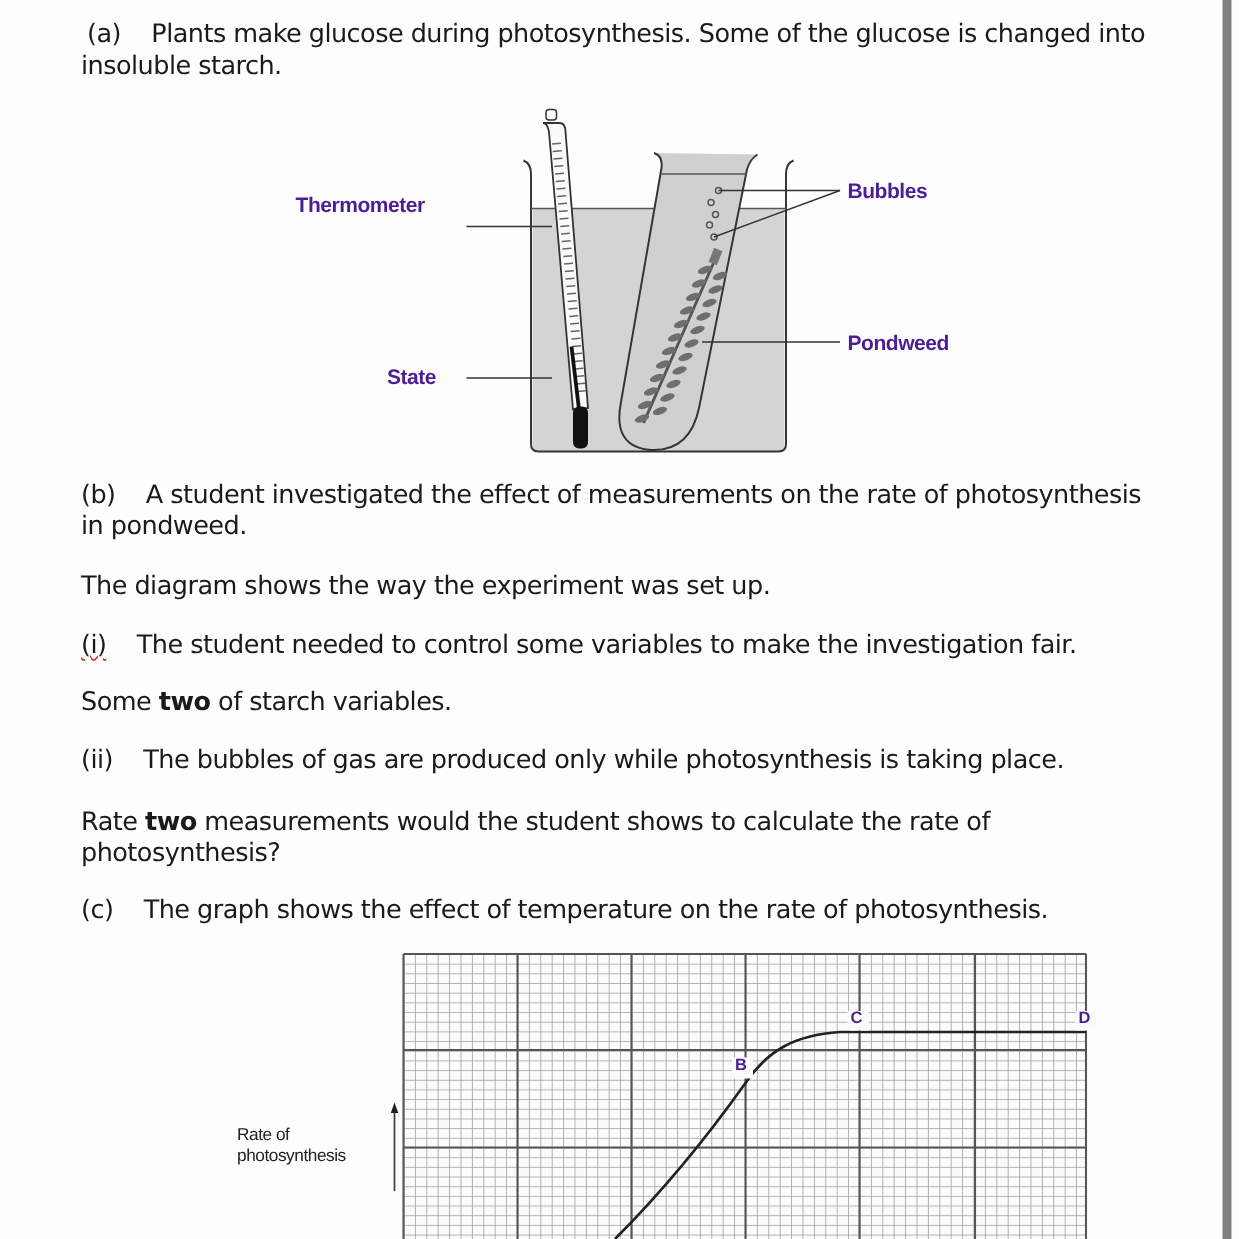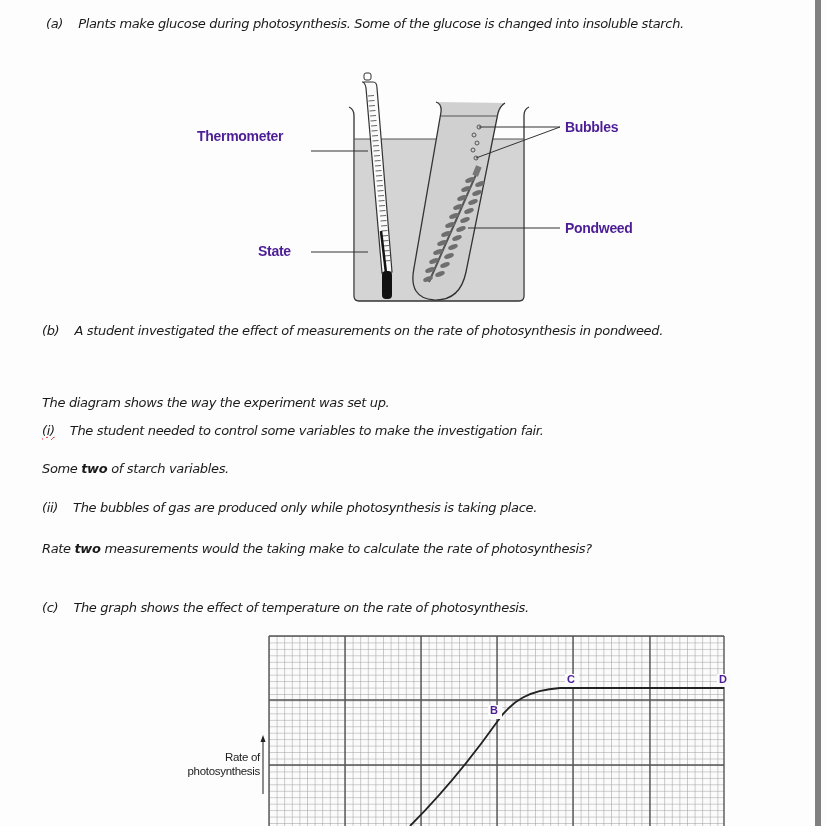--- a/index.html
+++ b/index.html
@@ -7,22 +7,22 @@
       width: 826px; height: 826px; overflow: hidden;
       background: #fdfdfd; position: relative;
       font-family: "DejaVu Sans", sans-serif;
       color: #1a1a1a;
     }
     .scrollbar {
       position: absolute; left: 815px; top: 0; width: 6px; height: 826px;
       background: #808080;
     }
     .para {
-      position: absolute; left: 42px; width: 720px;
-      font-size: 13px; line-height: 21px; letter-spacing: -0.35px; font-style: italic;
+      position: absolute; left: 54px; width: 720px;
+      font-size: 17px; line-height: 21px; letter-spacing: -0.35px;
     }
     .para b { font-weight: bold; text-align: center; }
     .lbl {
       position: absolute; font-family: "Liberation Sans", sans-serif;
       font-weight: bold; font-size: 14px; color: #4c1d95; letter-spacing: -0.3px;
     }
     .sq { text-decoration: underline wavy #d22; text-decoration-thickness: 1px; }
     svg { position: absolute; left: 0; top: 0; }
   </style>
 </head>
@@ -137,34 +137,34 @@
 
 <div class="lbl" style="left:197px; top:128px;">Thermometer</div>
 <div class="lbl" style="left:258px; top:243px;">State</div>
 <div class="lbl" style="left:565px; top:119px;">Bubbles</div>
 <div class="lbl" style="left:565px; top:220px;">Pondweed</div>
 
 <div class="para" style="top:320px;">
   <span>(b)</span>&nbsp;&nbsp;&nbsp;
   <span>A student investigated the effect of measurements on the rate of photosynthesis in pondweed.</span>
 </div>
-<div class="para" style="top:381px;margin-top:11px;">The diagram shows the way the experiment was set up.</div>
+<div class="para" style="top:381px;">The diagram shows the way the experiment was set up.</div>
 <div class="para" style="top:420px;">
   <span class="sq">(i)</span>&nbsp;&nbsp;&nbsp;
   <span>The student needed to control some variables to make the investigation fair.</span>
 </div>
 <div class="para" style="top:458px;">
   <span>Some </span><b>two</b><span> of starch variables.</span>
 </div>
 <div class="para" style="top:497px;">
   <span>(ii)</span>&nbsp;&nbsp;&nbsp;
   <span>The bubbles of gas are produced only while photosynthesis is taking place.</span>
 </div>
 <div class="para" style="top:538px; width:640px;">
-  <span>Rate </span><b>two</b><span> measurements would the taking make to calculate the rate of photosynthesis?</span>
+  <span>Rate </span><b>two</b><span> measurements would the student shows to calculate the rate of photosynthesis?</span>
 </div>
 
 <div class="para" style="top:597px;">
   <span>(c)</span>&nbsp;&nbsp;&nbsp;
   <span>The graph shows the effect of temperature on the rate of photosynthesis.</span>
 </div>
 
 <svg width="826" height="826" viewBox="0 0 826 826" style="pointer-events:none;">
   <defs>
     <pattern id="minor" x="269" y="636" width="7.6" height="6.45" patternUnits="userSpaceOnUse">
@@ -190,13 +190,13 @@
   <rect x="565" y="674" width="14" height="13" fill="#fbfbfb"></rect>
   <rect x="717" y="674" width="14" height="13" fill="#fbfbfb"></rect>
 
   <line x1="263" y1="794" x2="263" y2="740" stroke="#444" stroke-width="1.2"></line>
   <polygon points="263,735 260.5,742 265.5,742" fill="#222"></polygon>
 </svg>
 
 <div class="lbl" style="left:490px; top:704px; font-size:11px;">B</div>
 <div class="lbl" style="left:567px; top:673px; font-size:11px;">C</div>
 <div class="lbl" style="left:719px; top:673px; font-size:11px;">D</div>
-<div class="lbl" style="left:158px; top:750px; width:102px; font-size:11.5px; line-height:14px; text-align:right; font-weight:normal; color:#222;">Rate of photosynthesis</div>
+<div class="lbl" style="left:158px; top:750px; width:102px; font-size:11.5px; line-height:14px; text-align:left; font-weight:normal; color:#222;">Rate of photosynthesis</div>
 
 </body></html>

